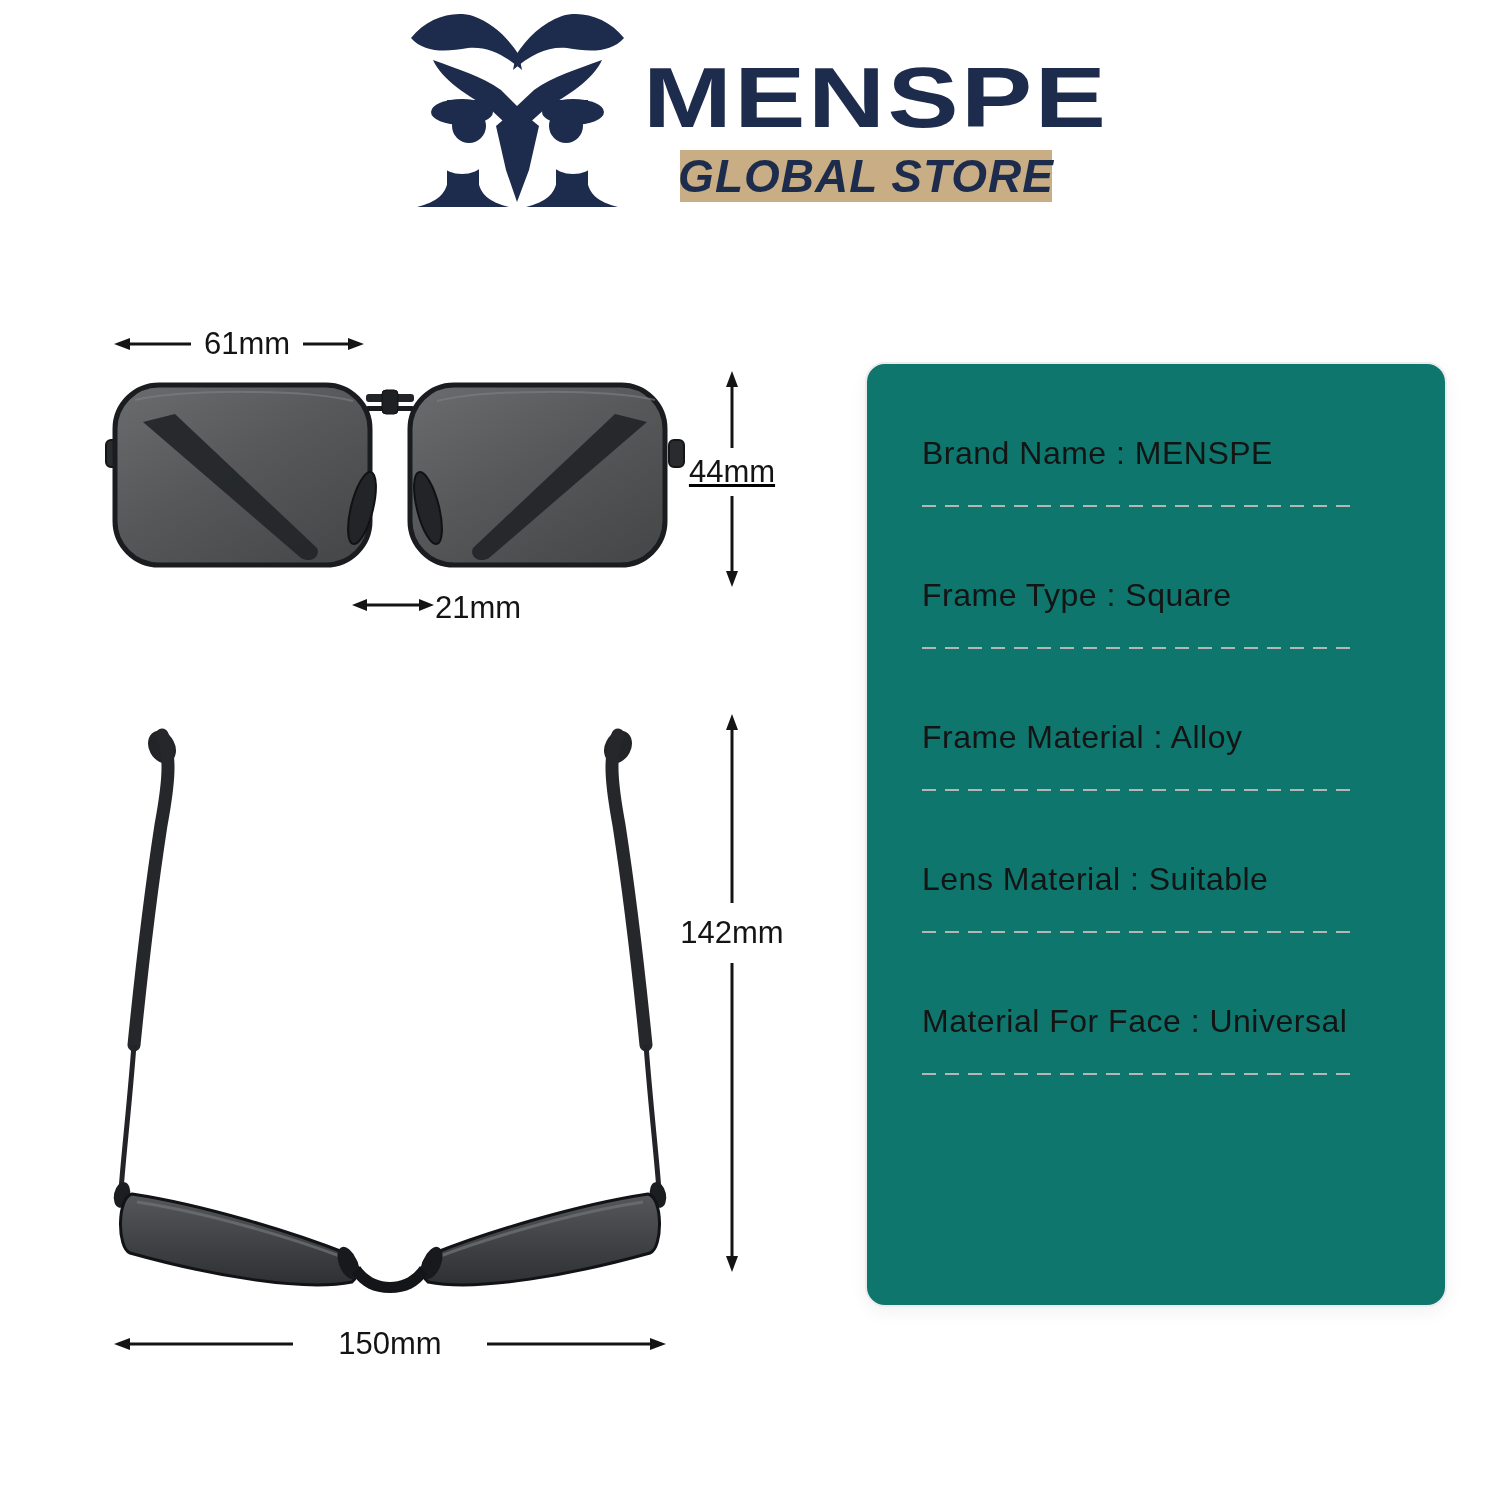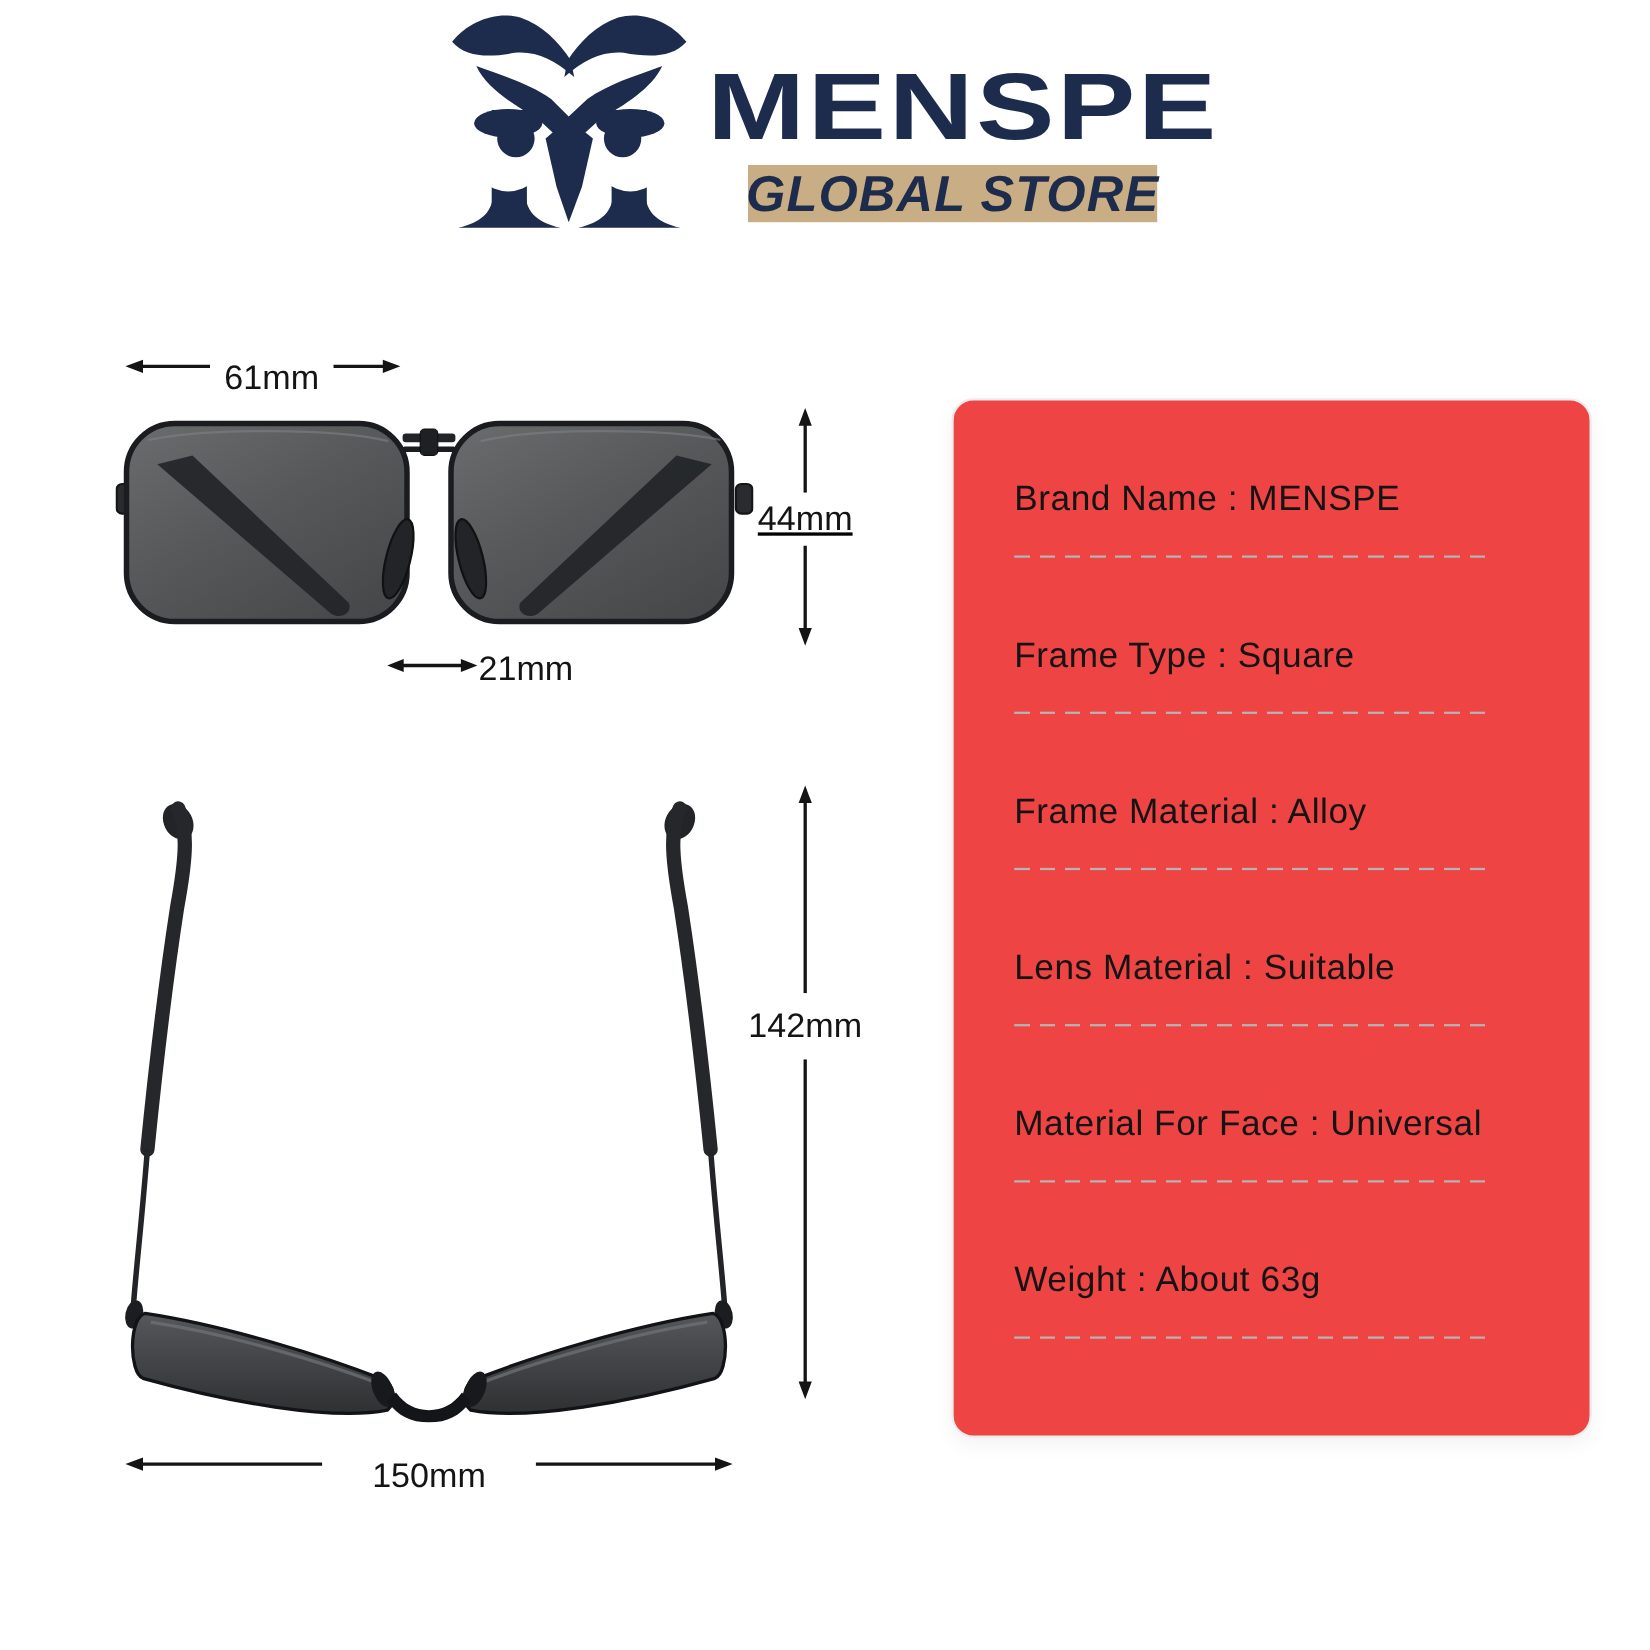--- a/index.html
+++ b/index.html
@@ -19,39 +19,39 @@
   .store-banner{
     left:680px;top:150px;width:372px;height:52px;background:var(--tan);
     display:flex;align-items:center;justify-content:center;
   }
   .store-banner span{
     color:var(--navy);font-size:46px;font-weight:bold;letter-spacing:1px;white-space:nowrap;font-style:italic;
   }
 
   
   .dim-label{font-size:31px;color:var(--ink);white-space:nowrap;text-align:center;}
-  .dim-row{display:flex;align-items:flex-start;}
+  .dim-row{display:flex;align-items:center;}
   .dim-row .dim-label{flex:1;}
   .dim-col{display:flex;flex-direction:column;align-items:center;justify-content:space-between;}
   .dim-61{left:113px;top:326px;width:252px;height:36px;}
   .dim-44{left:686px;top:370px;width:92px;height:218px;text-decoration:underline;}
   .dim-21{left:351px;top:576px;width:86px;height:64px;display:flex;align-items:center;}
   .dim-21 svg{margin-bottom:6px;}
   .dim-142{left:680px;top:713px;width:104px;height:560px;}
   .dim-150{left:113px;top:1324px;width:554px;height:40px;}
   .arrow-svg{display:block;flex:0 0 auto;}
 
   
   .front-svg{left:105px;top:368px;width:580px;height:235px;}
   .top-svg{left:105px;top:725px;width:570px;height:590px;}
 
   
   .spec-panel{
     left:865px;top:362px;width:582px;height:945px;box-sizing:border-box;
-    background:#ef4444;border:2px solid var(--panel_border);border-radius:20px;
+    background:#0f766e;border:2px solid var(--panel_border);border-radius:20px;
     box-shadow:0 6px 18px rgba(0,0,0,0.05);padding-top:28px;
   }
   .spec-row{position:relative;height:142px;}
   .spec-text{
     position:absolute;left:55px;top:43px;font-size:32px;color:var(--ink);
     white-space:nowrap;letter-spacing:0.5px;
   }
   .spec-divider{
     position:absolute;left:55px;top:113px;width:435px;height:2px;
     background:repeating-linear-gradient(90deg,var(--divider) 0 14px,transparent 14px 23px);
@@ -226,18 +226,14 @@
         <div class="spec-divider"></div>
       </div>
       <div class="spec-row">
         <div class="spec-text">Lens Material : Suitable</div>
         <div class="spec-divider"></div>
       </div>
       <div class="spec-row">
         <div class="spec-text">Material For Face : Universal</div>
         <div class="spec-divider"></div>
       </div>
-      <div class="spec-row">
-        <div class="spec-text">Weight : About 63g</div>
-        <div class="spec-divider"></div>
-      </div>
     </div>
 </div>
 
 </body></html>

